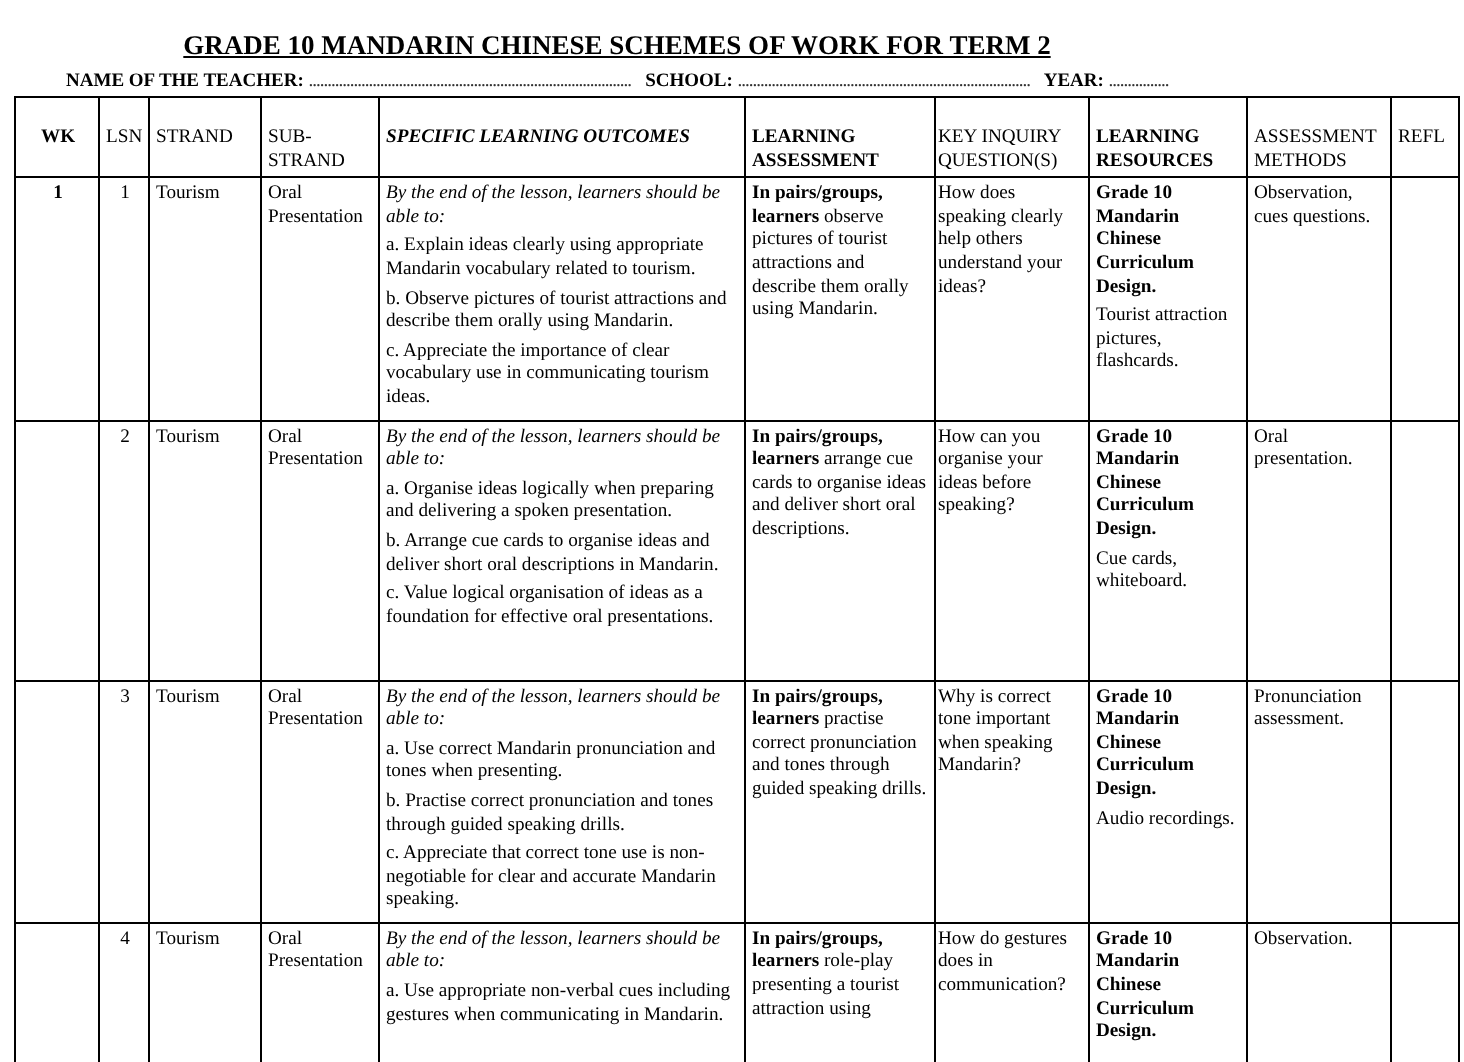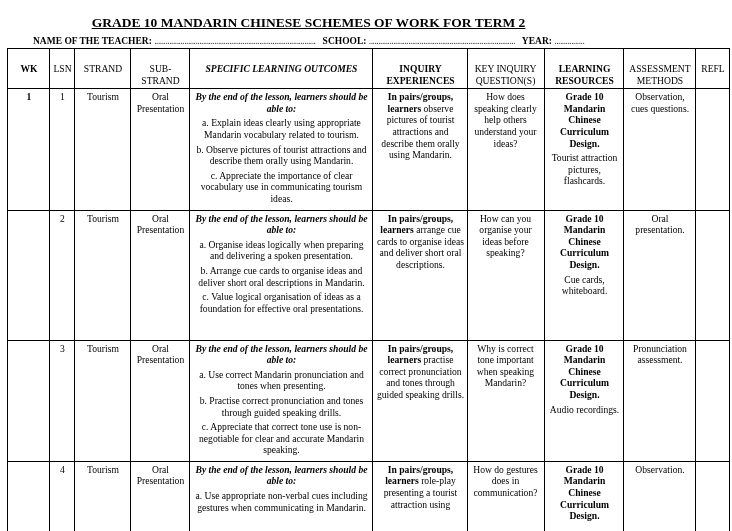--- a/index.html
+++ b/index.html
@@ -4,27 +4,27 @@
 <style>
   html, body { margin: 0; padding: 0; background: #ffffff; }
   body { width: 732px; height: 531px; overflow: hidden; position: relative;
          font-family: "Liberation Serif", "DejaVu Serif", serif; color: #000; }
   .title { position: absolute; top: 15px; left: 0; width: 617px; text-align: center;
            font-weight: bold; font-size: 13.5px; text-decoration: underline; letter-spacing: 0; }
   .meta { position: absolute; top: 36px; left: 33px; font-size: 9.5px; font-weight: bold; white-space: nowrap; }
   .meta span.dots { font-weight: normal; letter-spacing: -0.5px; color: #333; }
   table { position: absolute; top: 48px; left: 7px; border-collapse: collapse; table-layout: fixed; width: 722px; }
   td, th { border: 1px solid #000; vertical-align: top; font-size: 9.6px; line-height: 11.6px;
-           padding: 2px 2px 2px 3px; font-weight: normal; text-align: center; overflow: hidden; }
+           padding: 2px 2px 2px 3px; font-weight: normal; text-align: left; overflow: hidden; }
   th { padding-top: 14px; }
   th.b { font-weight: bold; }
   th.bi { font-weight: bold; font-style: italic; }
   th.c, td.c { text-align: center; }
   td.wk { font-weight: bold; }
-  .slo-lead { font-weight: bold; font-style: italic; margin-bottom: 3px; }
+  .slo-lead { font-weight: normal; font-style: italic; margin-bottom: 3px; }
   .slo-item { margin-bottom: 3px; }
   .b { font-weight: bold; }
   .res-title { font-weight: bold; margin-bottom: 3px; }
   .kiq { padding-left: 1px; }
 </style>
 </head>
 <body>
 
 <div class="title">GRADE 10 MANDARIN CHINESE SCHEMES OF WORK FOR TERM 2</div>
 
@@ -52,21 +52,21 @@
     <col style="width:72px">
       <col style="width:34px">
   </colgroup>
   <thead>
     <tr style="height:32px">
       <th class="b c">WK</th>
       <th>LSN</th>
       <th>STRAND</th>
       <th>SUB-STRAND</th>
       <th class="bi">SPECIFIC LEARNING OUTCOMES</th>
-      <th class="b">INQUIRY EXPERIENCES</th>
+      <th class="b">LEARNING ASSESSMENT</th>
       <th class="kiq">KEY INQUIRY QUESTION(S)</th>
       <th class="b">LEARNING RESOURCES</th>
       <th>ASSESSMENT METHODS</th>
       <th>REFL</th>
     </tr>
   </thead>
   <tbody>
 
     <tr style="height:119px">
       <td class="c wk">1</td>

